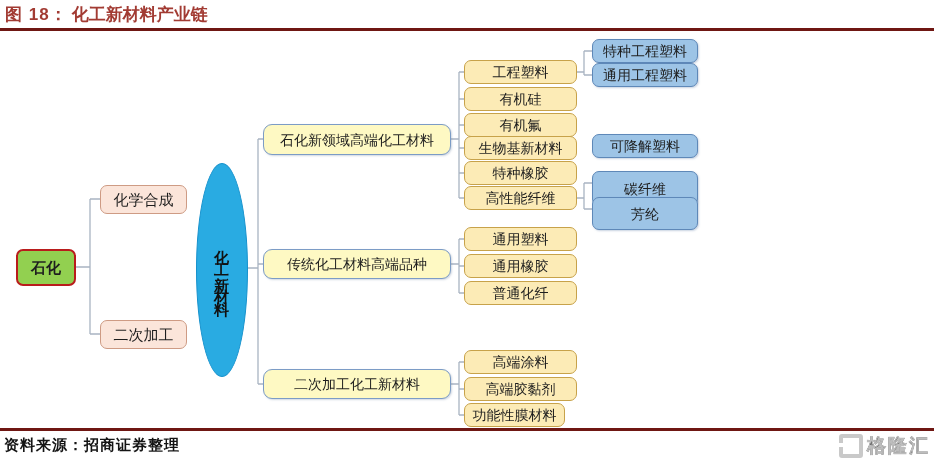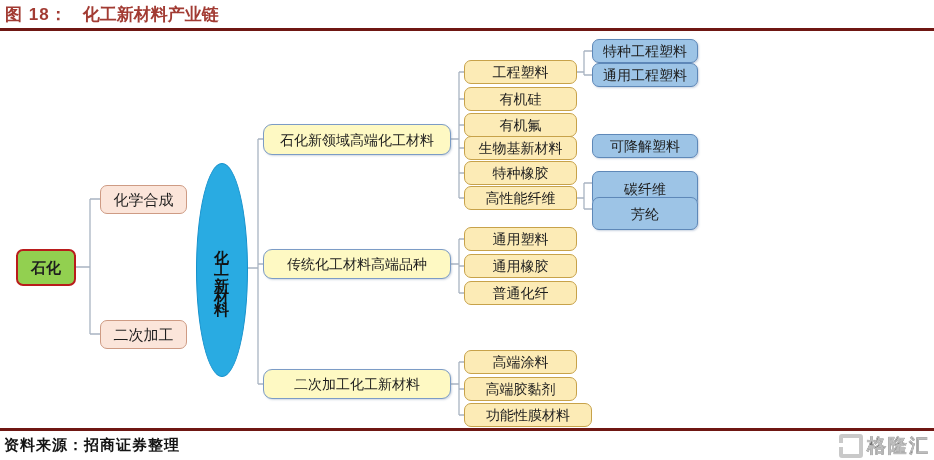--- a/index.html
+++ b/index.html
@@ -5,21 +5,21 @@
   html,body { margin:0; padding:0; background:#ffffff; }
   .stage {
     position:relative; width:934px; height:460px; background:#ffffff;
     font-family:"Liberation Sans", sans-serif; overflow:hidden;
   }
   .title {
     position:absolute; left:5px; top:3px; font-size:17px; font-weight:bold;
     color:#A23B33; white-space:nowrap;
   }
   .title .tprefix { letter-spacing:1px; }
-  .title .tmain { margin-left:15px; }
+  .title .tmain { margin-left:4px; }
   .rule { position:absolute; left:0; width:934px; height:3px; background:#6F1713; }
   .rule.top { top:28px; }
   .rule.bottom { top:428px; }
   .source {
     position:absolute; left:4px; top:436px; font-size:15px; font-weight:bold;
     color:#141414; letter-spacing:1px;
   }
   .node {
     position:absolute; box-sizing:border-box; display:flex;
     align-items:center; justify-content:center;
@@ -114,21 +114,21 @@
   <div class="node box-blue" style="left:592px;top:134px;width:106px;height:24px">可降解塑料</div>
   <div class="node box-blue" style="left:592px;top:171px;width:106px;height:35px">碳纤维</div>
   <div class="node box-blue" style="left:592px;top:197px;width:106px;height:33px">芳纶</div>
 
   <div class="node box-yellow" style="left:464px;top:227px;width:113px;height:24px">通用塑料</div>
   <div class="node box-yellow" style="left:464px;top:254px;width:113px;height:24px">通用橡胶</div>
   <div class="node box-yellow" style="left:464px;top:281px;width:113px;height:24px">普通化纤</div>
 
   <div class="node box-yellow" style="left:464px;top:350px;width:113px;height:24px">高端涂料</div>
   <div class="node box-yellow" style="left:464px;top:377px;width:113px;height:24px">高端胶黏剂</div>
-  <div class="node box-yellow" style="left:464px;top:403px;width:128px;height:24px">功能性膜材料</div>
+  <div class="node box-yellow" style="left:464px;top:403px;width:101px;height:24px">功能性膜材料</div>
 
   <div class="rule bottom"></div>
   <div class="source">资料来源：招商证券整理</div>
 
   <div class="wm">
     <span class="wm-g"></span>
     <span class="wm-text">格隆汇</span>
   </div>
 
 </div>

